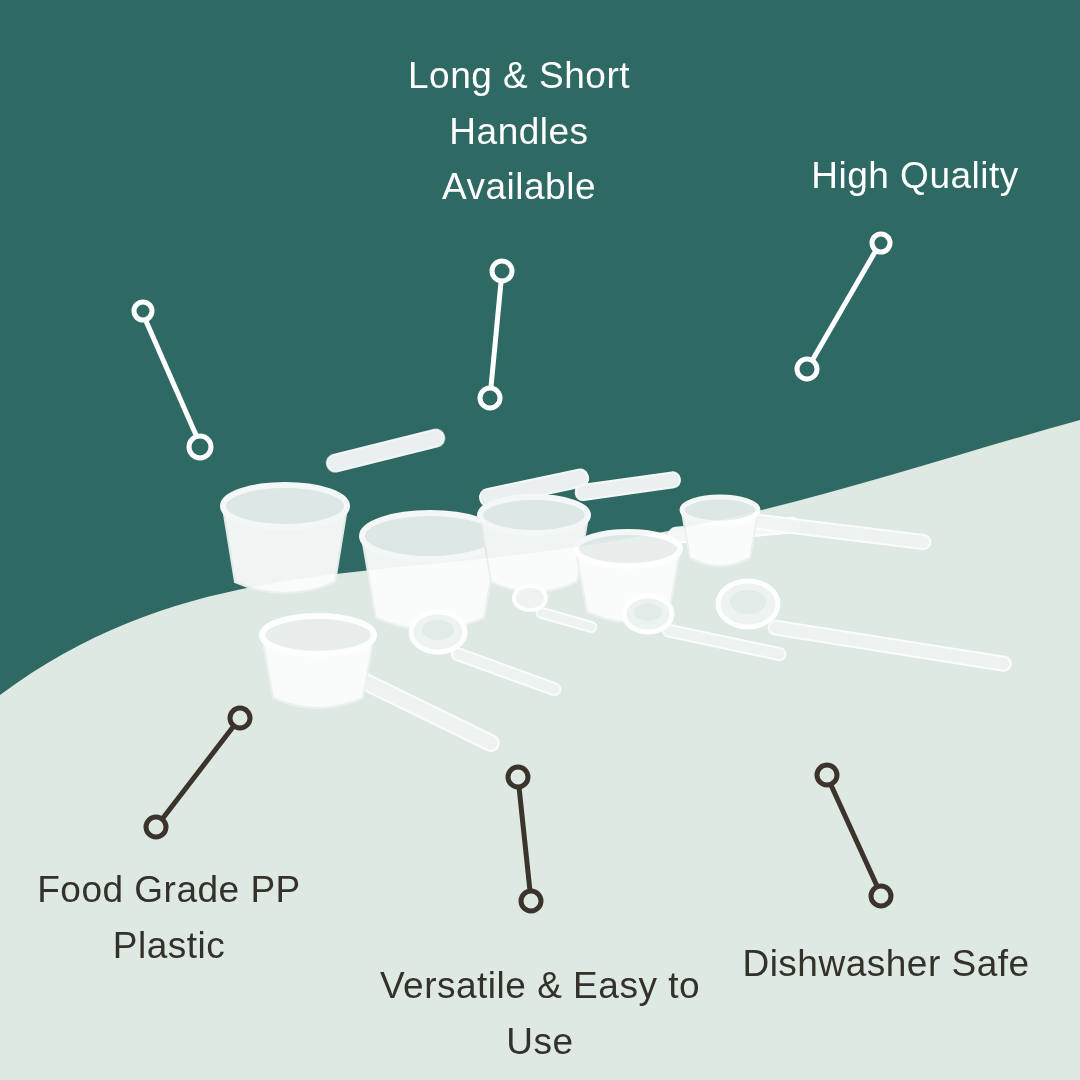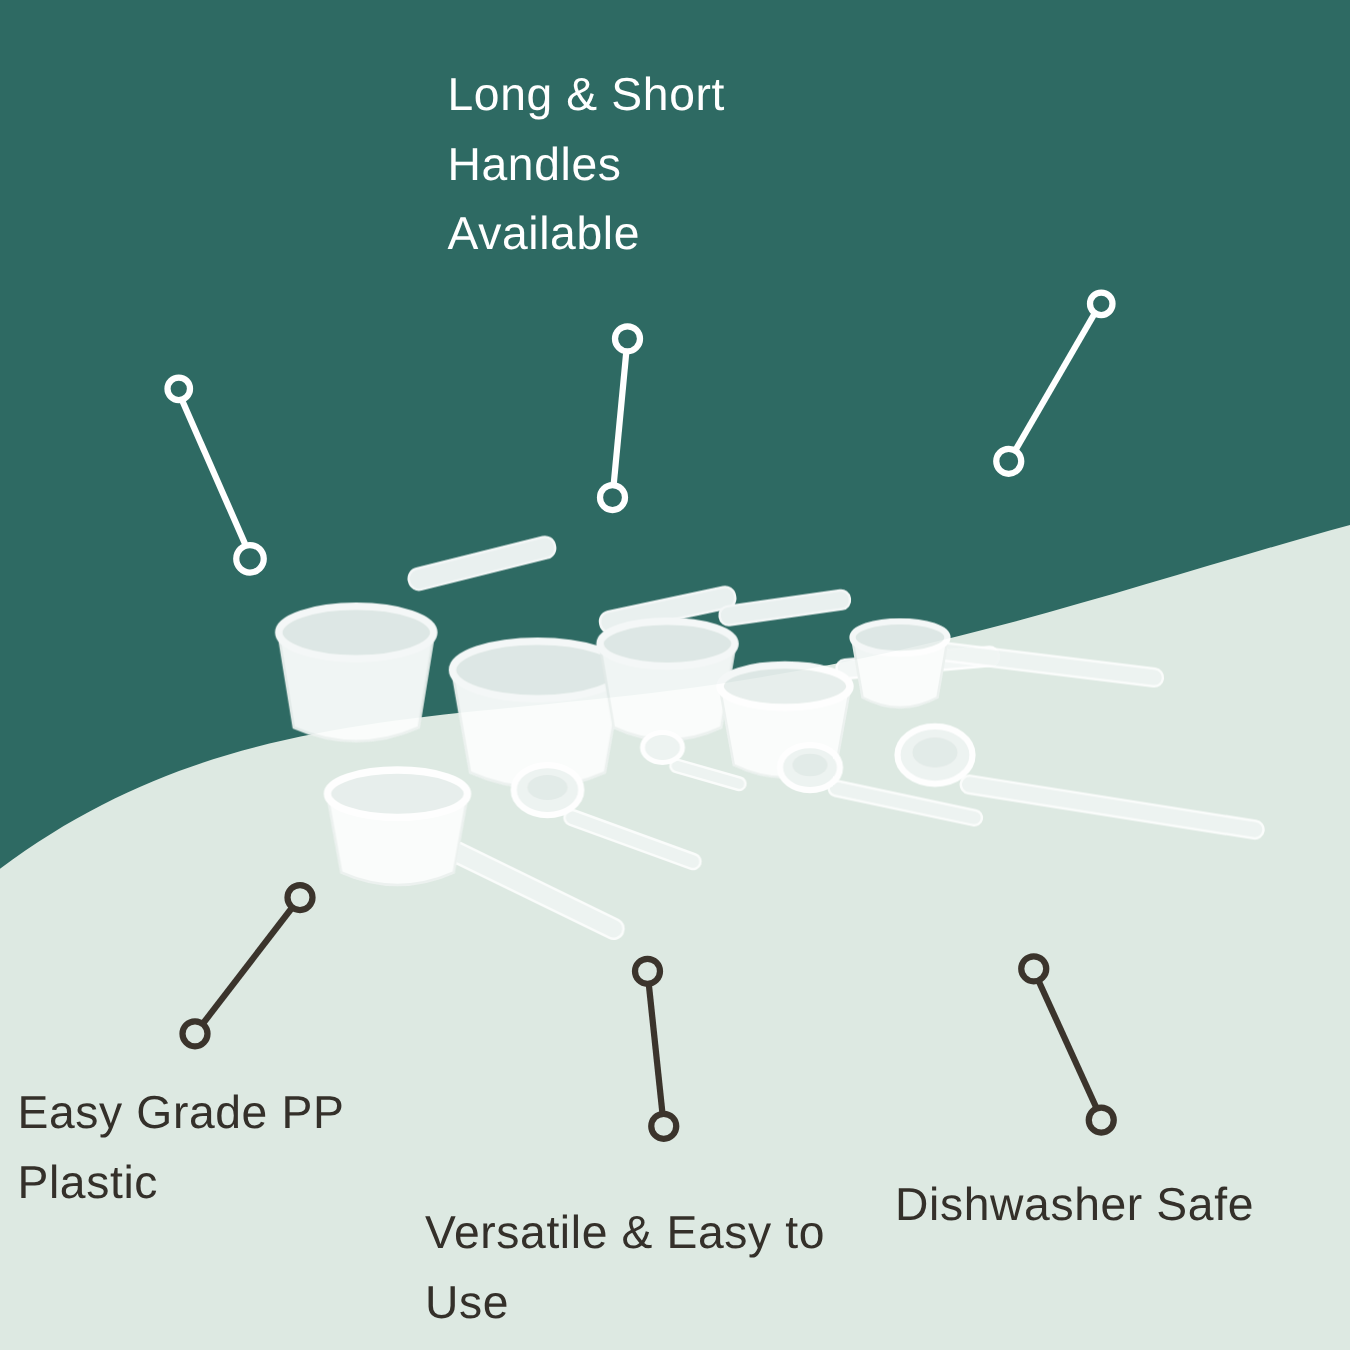--- a/index.html
+++ b/index.html
@@ -20,21 +20,21 @@
     position:relative;
     width:1080px;height:1080px;
     background:var(--background-teal);
     overflow:hidden;
   }
   .layer{
     position:absolute;inset:0;width:1080px;height:1080px;
   }
   .callout-label{
     position:absolute;
-    text-align:left;
+    text-align:center;
     white-space:pre-line;
     line-height:1.5;
     letter-spacing:0.5px;
     font-size:37px;
     font-weight:400;
   }
   .callout-light{color:var(--light-text);}
   .callout-dark{color:var(--dark-text);}
 
   .label-top-left{left:8px;top:88px;width:336px;}
@@ -159,22 +159,23 @@
       <circle class="connector-dot connector-dark-stroke" cx="827" cy="775" r="10"></circle>
       <circle class="connector-dot connector-dark-stroke" cx="881" cy="896" r="10"></circle>
     </g>
   </svg>
 
 
   <div class="callout-label callout-light label-top-center">Long &amp; Short
 Handles
 Available</div>
 
+  <div class="callout-label callout-light label-top-right">High Quality</div>
 
-  <div class="callout-label callout-dark label-bottom-left">Easy Grade PP
+  <div class="callout-label callout-dark label-bottom-left">Food Grade PP
 Plastic</div>
 
   <div class="callout-label callout-dark label-bottom-center">Versatile &amp; Easy to
 Use</div>
 
   <div class="callout-label callout-dark label-bottom-right">Dishwasher Safe</div>
 
 </div>
 
 </body></html>

